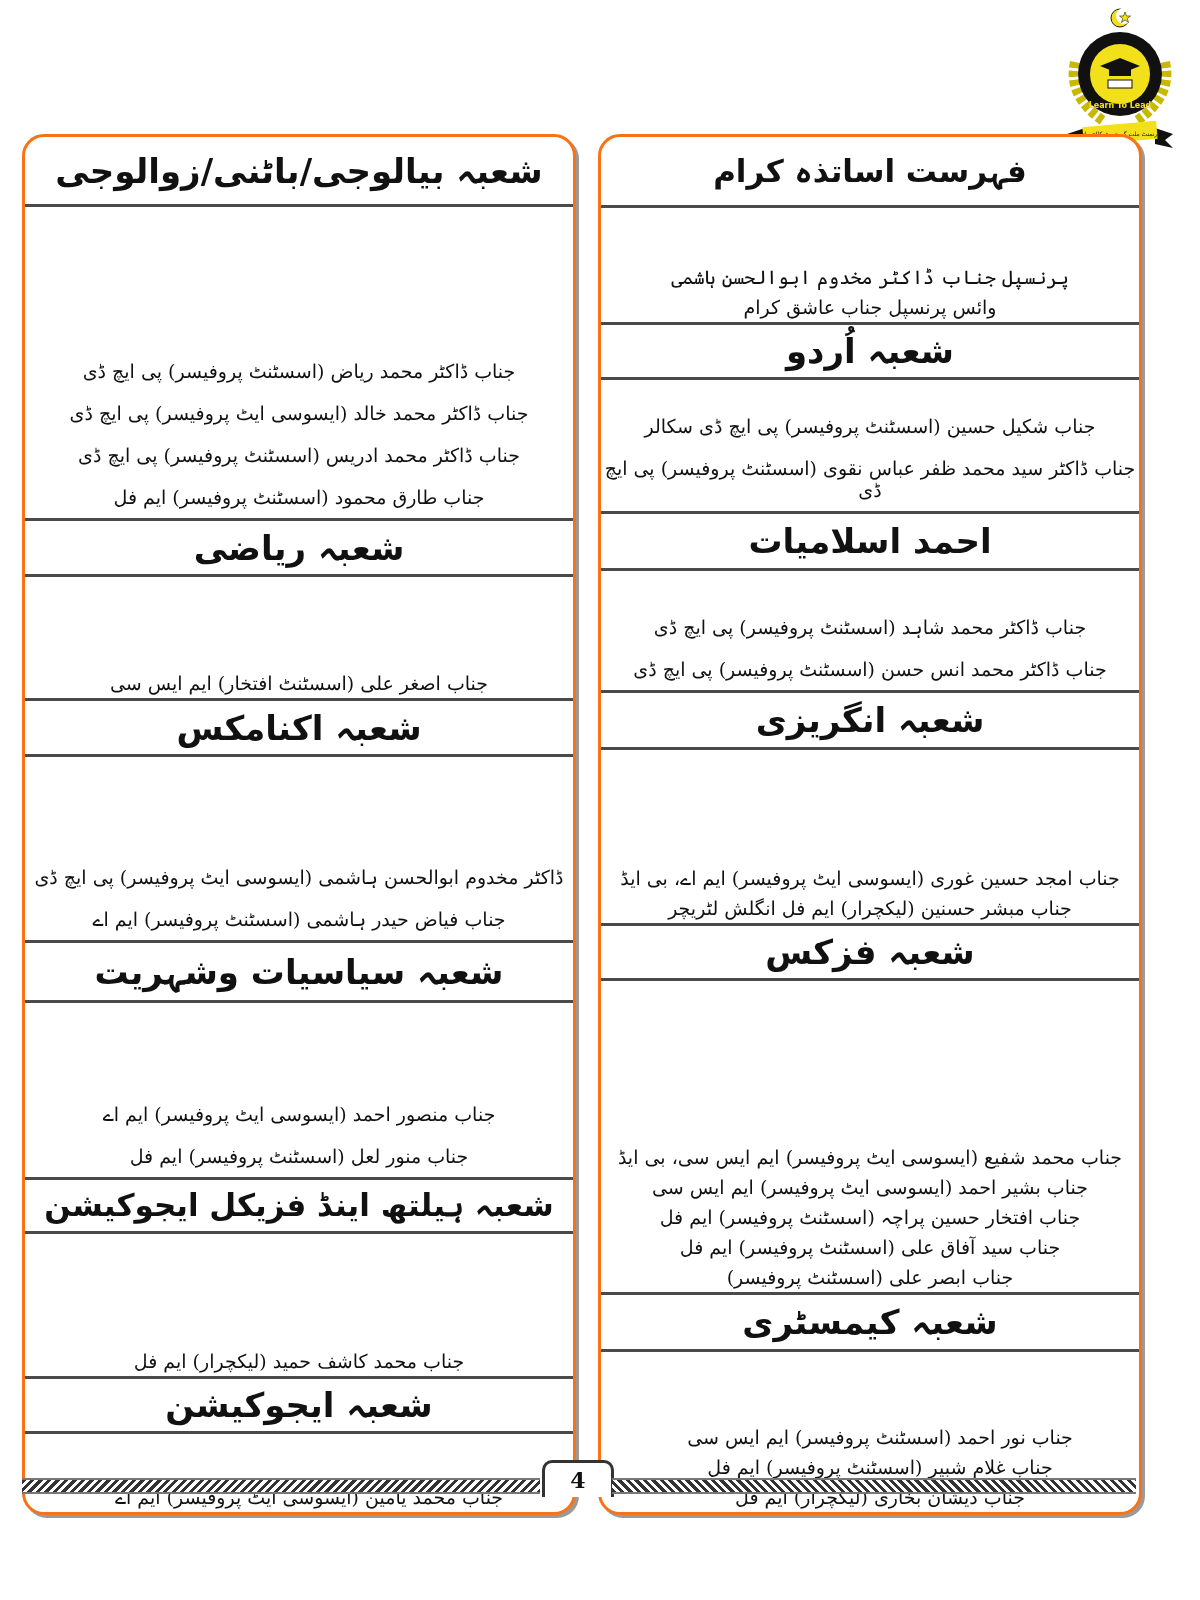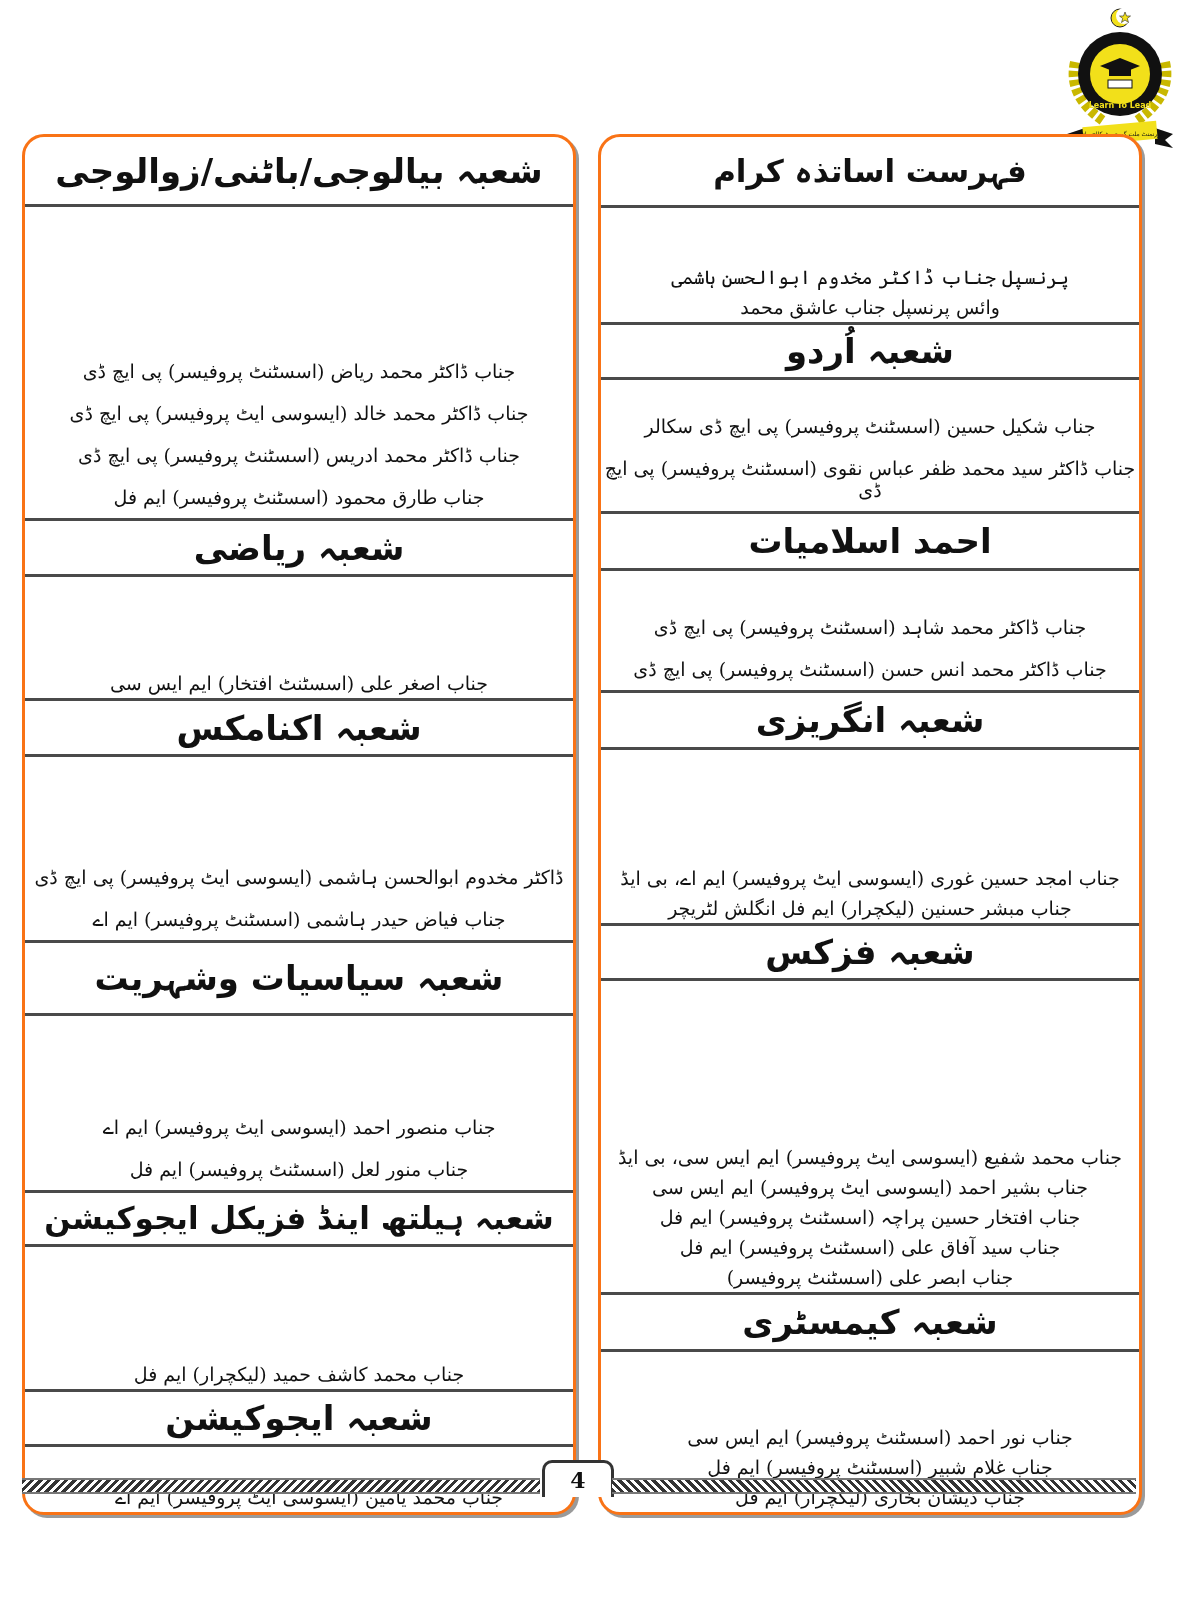--- a/index.html
+++ b/index.html
@@ -56,21 +56,21 @@
     <rect x="38" y="122" width="74" height="18" fill="#f2e01a" transform="rotate(-5 75 131)"></rect>
     <text x="75" y="134" text-anchor="middle" font-size="6" fill="#111" font-family="DejaVu Sans, sans-serif">گورنمنٹ ملت گریجویٹ کالج ملتان</text>
   </g>
 </svg>
 
 <div id="right-panel" class="panel">
   <div class="col">
     <div class="head" style="height:71px;font-size:31px">فہرست اساتذہ کرام</div>
     <div class="body" style="height:117px">
       <div class="line">پرنسپل جناب ڈاکٹر مخدوم ابوالحسن ہاشمی</div>
-      <div class="line">وائس پرنسپل جناب عاشق محمد</div>
+      <div class="line">وائس پرنسپل جناب عاشق کرام</div>
     </div>
     <div class="head" style="height:55px">شعبہ اُردو</div>
     <div class="body wide" style="height:134px">
       <div class="line">جناب شکیل حسین (اسسٹنٹ پروفیسر) پی ایچ ڈی سکالر</div>
       <div class="line">جناب ڈاکٹر سید محمد ظفر عباس نقوی (اسسٹنٹ پروفیسر) پی ایچ ڈی</div>
     </div>
     <div class="head" style="height:57px">احمد اسلامیات</div>
     <div class="body wide" style="height:122px">
       <div class="line">جناب ڈاکٹر محمد شاہد (اسسٹنٹ پروفیسر) پی ایچ ڈی</div>
       <div class="line">جناب ڈاکٹر محمد انس حسن (اسسٹنٹ پروفیسر) پی ایچ ڈی</div>
@@ -108,21 +108,21 @@
     </div>
     <div class="head" style="height:56px">شعبہ ریاضی</div>
     <div class="body" style="height:124px">
       <div class="line">جناب اصغر علی (اسسٹنٹ افتخار) ایم ایس سی</div>
     </div>
     <div class="head" style="height:56px">شعبہ اکنامکس</div>
     <div class="body wide" style="height:186px">
       <div class="line">ڈاکٹر مخدوم ابوالحسن ہاشمی (ایسوسی ایٹ پروفیسر) پی ایچ ڈی</div>
       <div class="line">جناب فیاض حیدر ہاشمی (اسسٹنٹ پروفیسر) ایم اے</div>
     </div>
-    <div class="head" style="height:73px">شعبہ سیاسیات وشہریت</div>
+    <div class="head" style="height:60px">شعبہ سیاسیات وشہریت</div>
     <div class="body wide" style="height:177px">
       <div class="line">جناب منصور احمد (ایسوسی ایٹ پروفیسر) ایم اے</div>
       <div class="line">جناب منور لعل (اسسٹنٹ پروفیسر) ایم فل</div>
     </div>
     <div class="head" style="height:54px;font-size:31px">شعبہ ہیلتھ اینڈ فزیکل ایجوکیشن</div>
     <div class="body" style="height:145px">
       <div class="line">جناب محمد کاشف حمید (لیکچرار) ایم فل</div>
     </div>
     <div class="head" style="height:55px">شعبہ ایجوکیشن</div>
     <div class="body" style="flex:1">

